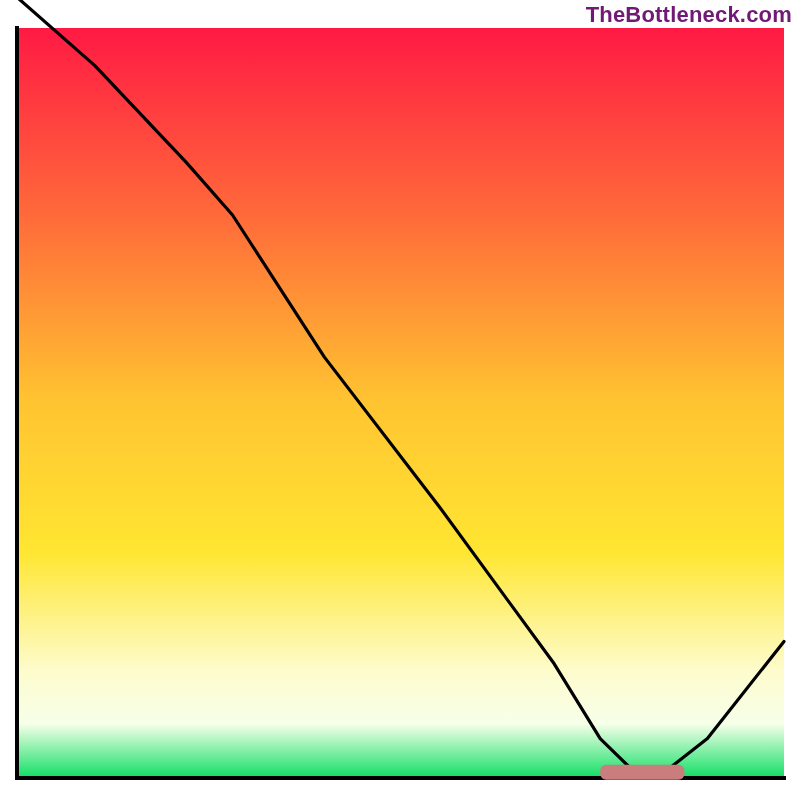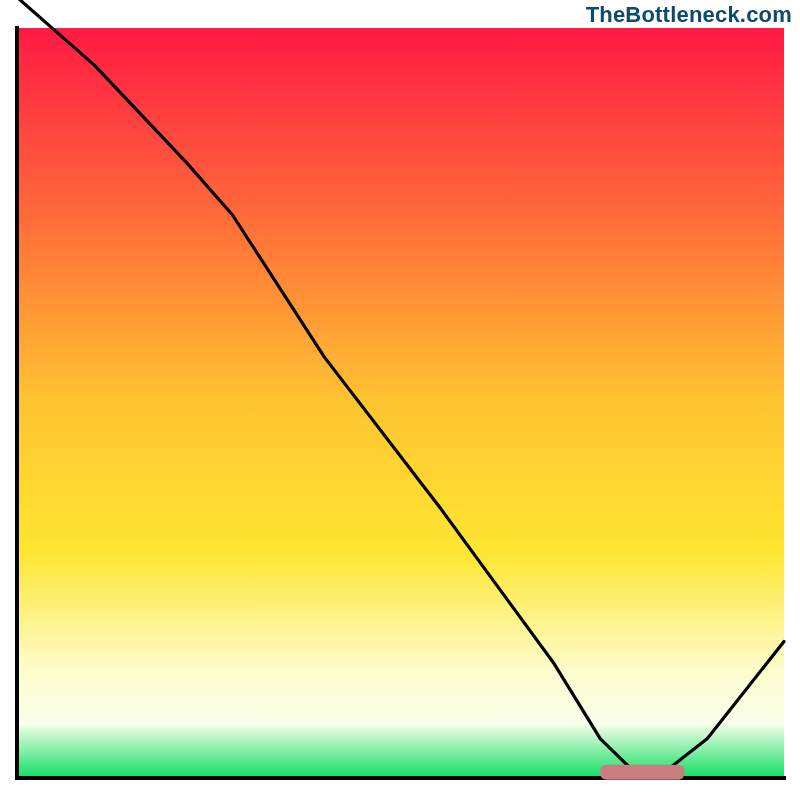--- a/index.html
+++ b/index.html
@@ -15,21 +15,21 @@
     position: relative;
     width: 800px;
     height: 800px;
   }
   .watermark {
     position: absolute;
     top: 2px;
     right: 8px;
     font-size: 22px;
     font-weight: 600;
-    color: #0c4a6e;
+    color: #701a75;
     letter-spacing: 0.2px;
     text-align: center;
   }
   svg {
     display: block;
     position: absolute;
     top: 0;
     left: 0;
   }
 </style>

